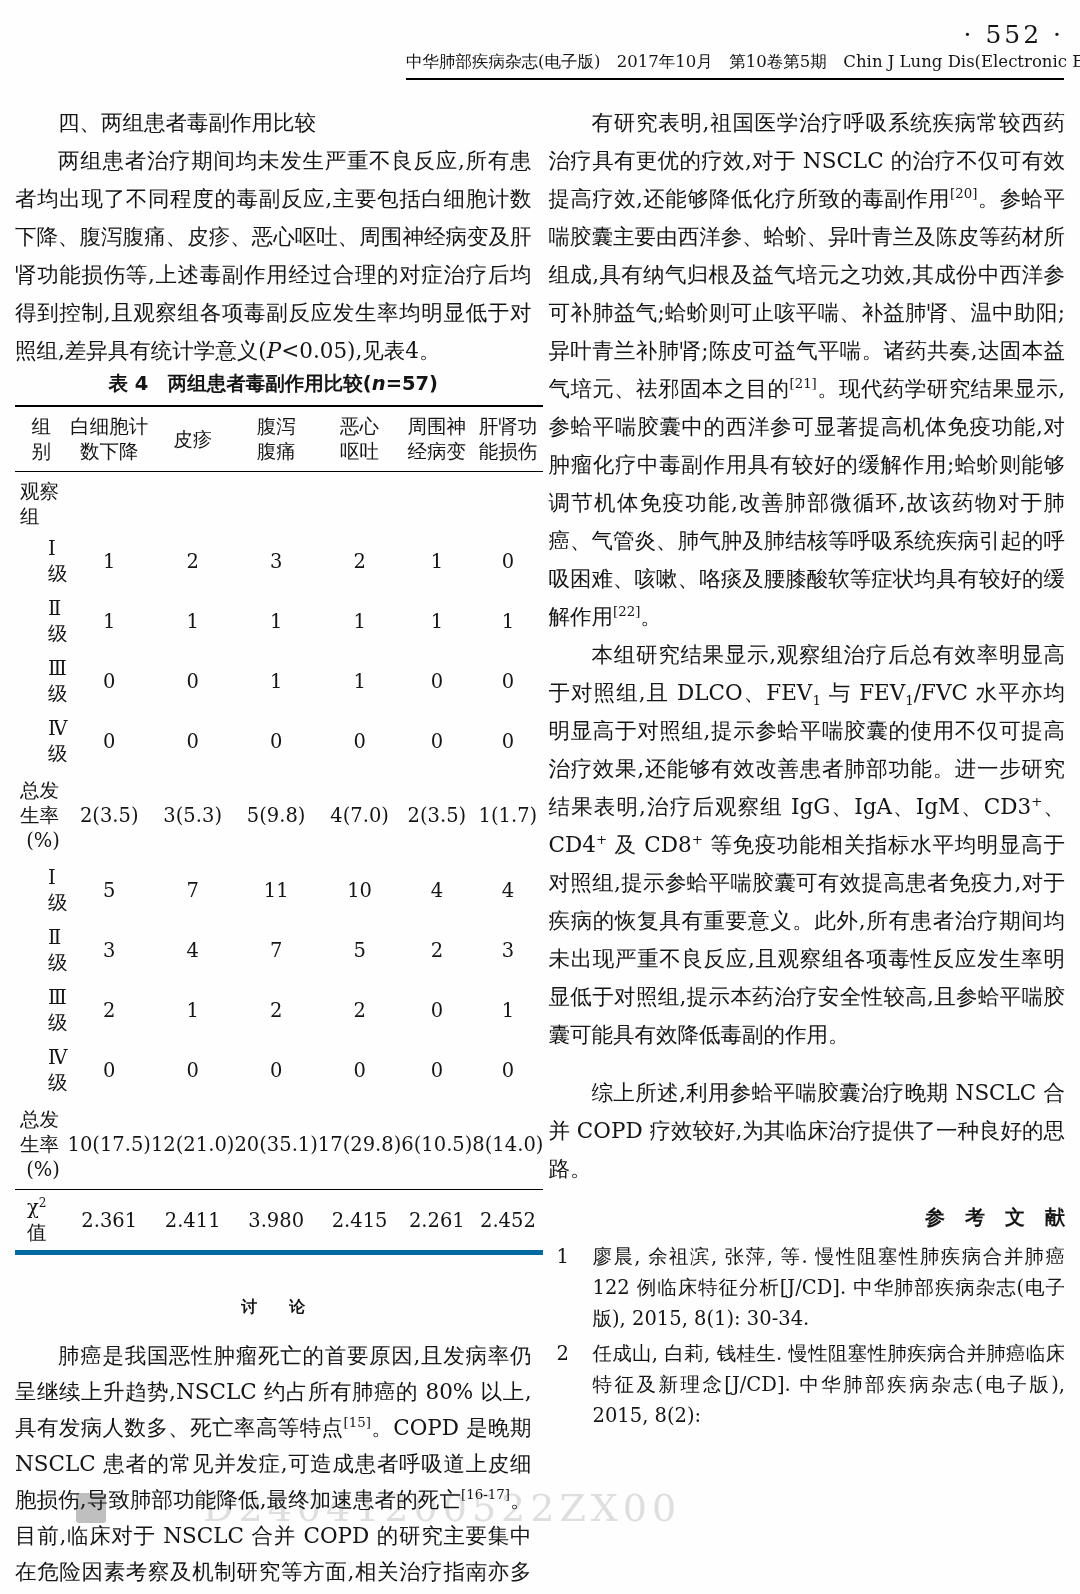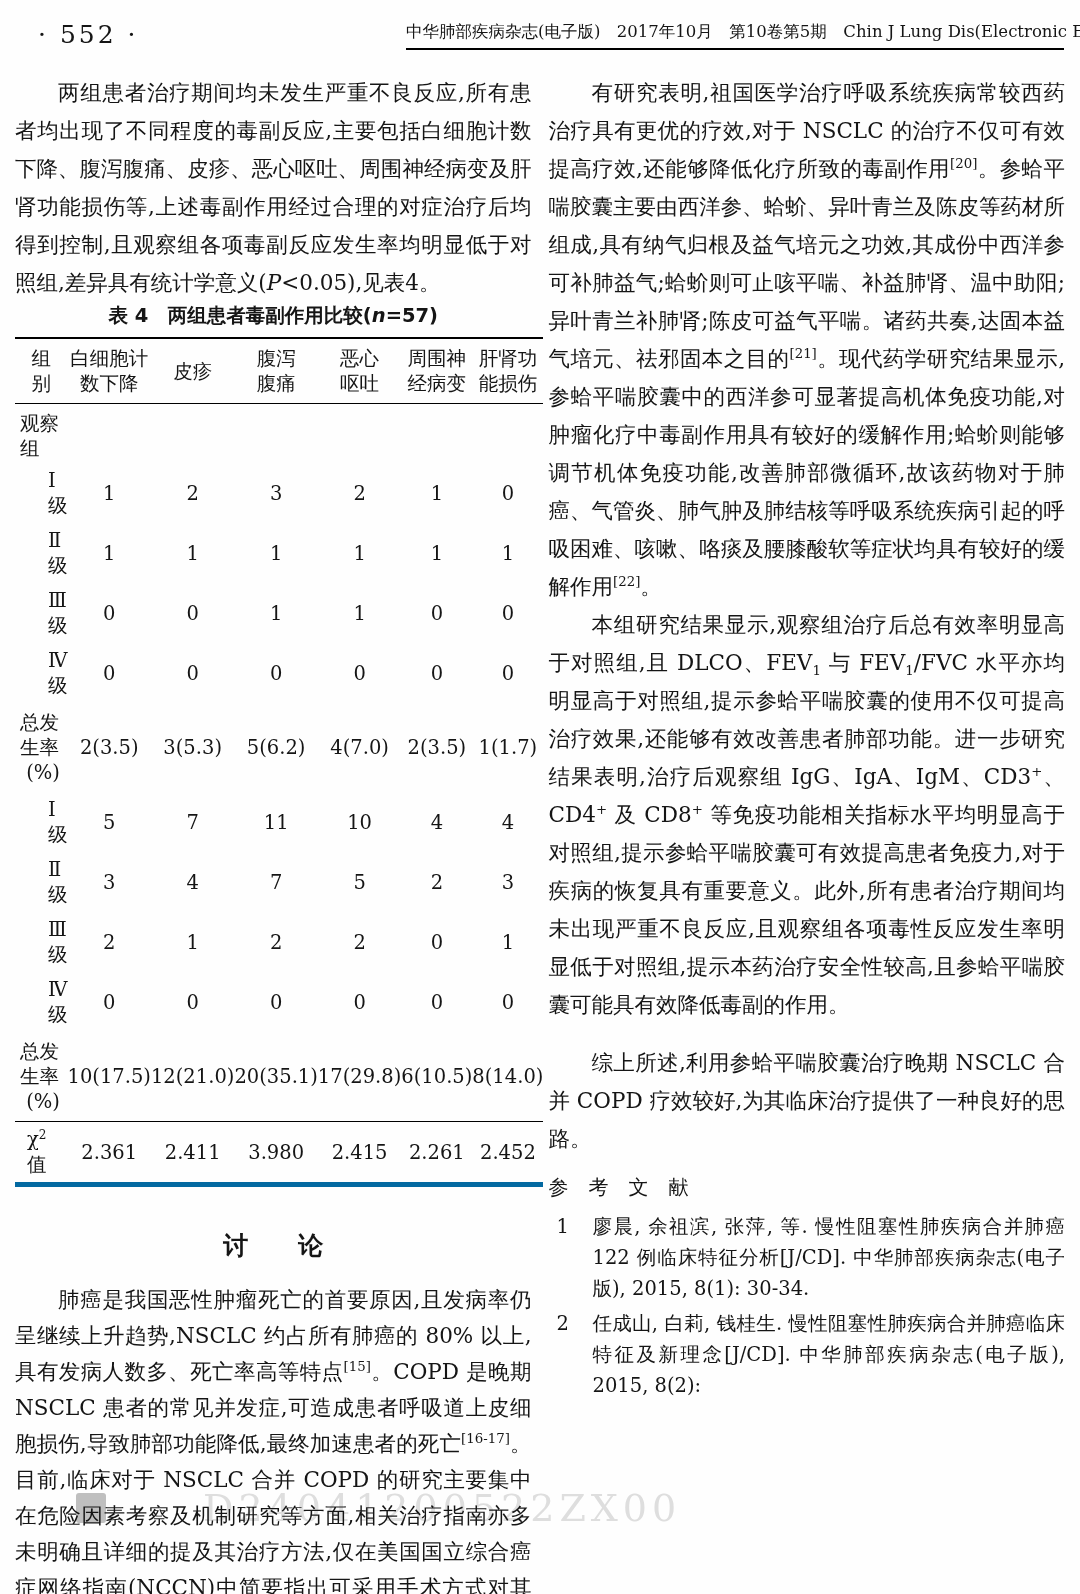--- a/index.html
+++ b/index.html
@@ -12,20 +12,21 @@
     font-family: "DejaVu Serif", "Liberation Serif", serif;
     color: #151515;
   }
   
   .pg-header {
     position: relative;
     z-index: 2;
     display: flex;
     align-items: flex-end;
     padding: 20px 16px 0 38px;
+    flex-direction: column;
   }
   .pageno { font-size: 25px; letter-spacing: 3px; line-height: 30px; }
   .jline {
     margin-left: auto;
     width: 658px;
     font-size: 16.5px;
     line-height: 24px;
     text-align: center;
     border-bottom: 2px solid #000;
     padding-bottom: 4px;
@@ -81,29 +82,29 @@
   tr.grade td.label { padding-left: 33px; }
   tr.stat td.label  { padding-left: 12px; }
   tr.group td { padding: 7px 0 2px 0; }
   tr.rate td { padding: 7px 0; }
   tr.topline td { border-top: 1.5px solid #000; }
   
   .h-disc {
     margin: 42px 0 20px 0;
     text-align: center;
     font-family: "DejaVu Sans", "Liberation Sans", sans-serif;
-    font-size: 25px;
+    font-size: 16px;
     font-weight: bold;
   }
   .h-ref {
     margin: 16px 0 10px 0;
-    text-align: left;
+    text-align: right;
     font-family: "DejaVu Sans", "Liberation Sans", sans-serif;
     font-size: 20px;
-    font-weight: normal;
+    font-weight: bold;
   }
   .concl { margin-top: 20px !important; }
   
   ol.refs { list-style: none; margin: 0; padding: 0; }
   .ref-item { display: flex; font-size: 19.5px; line-height: 31px; margin-bottom: 4px; }
   .ref-num { flex: none; width: 36px; padding-left: 8px; }
   .ref-text { flex: 1; text-align: justify; }
   
   .watermark {
     position: absolute;
@@ -138,20 +139,21 @@
   </div>
 
   <header class="pg-header">
     <span class="pageno">· 552 ·</span>
     <span class="jline">中华肺部疾病杂志(电子版)　2017年10月　第10卷第5期　Chin J Lung Dis(Electronic Edition), October 2017, Vol 10, No.5</span>
   </header>
 
   <div class="columns">
 
     <section class="col left">
+      <p class="body ind">四、两组患者毒副作用比较</p>
       <p class="body ind">两组患者治疗期间均未发生严重不良反应,所有患者均出现了不同程度的毒副反应,主要包括白细胞计数下降、腹泻腹痛、皮疹、恶心呕吐、周围神经病变及肝肾功能损伤等,上述毒副作用经过合理的对症治疗后均得到控制,且观察组各项毒副反应发生率均明显低于对照组,差异具有统计学意义(<i>P</i>&lt;0.05),见表4。</p>
 
       <div class="tablewrap">
         <p class="t-title">表 4　两组患者毒副作用比较(<i>n</i>=57)</p>
         <table class="tox">
           <thead>
               <tr>
                 <th>组　别</th>
                 <th>白细胞计<br>数下降</th>
                 <th>皮疹</th>
@@ -204,21 +206,21 @@
                 <td>0</td>
                 <td>0</td>
                 <td>0</td>
                 <td>0</td>
                 <td>0</td>
               </tr>
               <tr class="rate">
                 <td class="label">总发生率<br>&nbsp;(%)</td>
                 <td>2(3.5)</td>
                 <td>3(5.3)</td>
-                <td>5(6.2)</td>
+                <td>5(9.8)</td>
                 <td>4(7.0)</td>
                 <td>2(3.5)</td>
                 <td>1(1.7)</td>
               </tr>
               <tr class="grade">
                 <td class="label">Ⅰ级</td>
                 <td>5</td>
                 <td>7</td>
                 <td>11</td>
                 <td>10</td>

